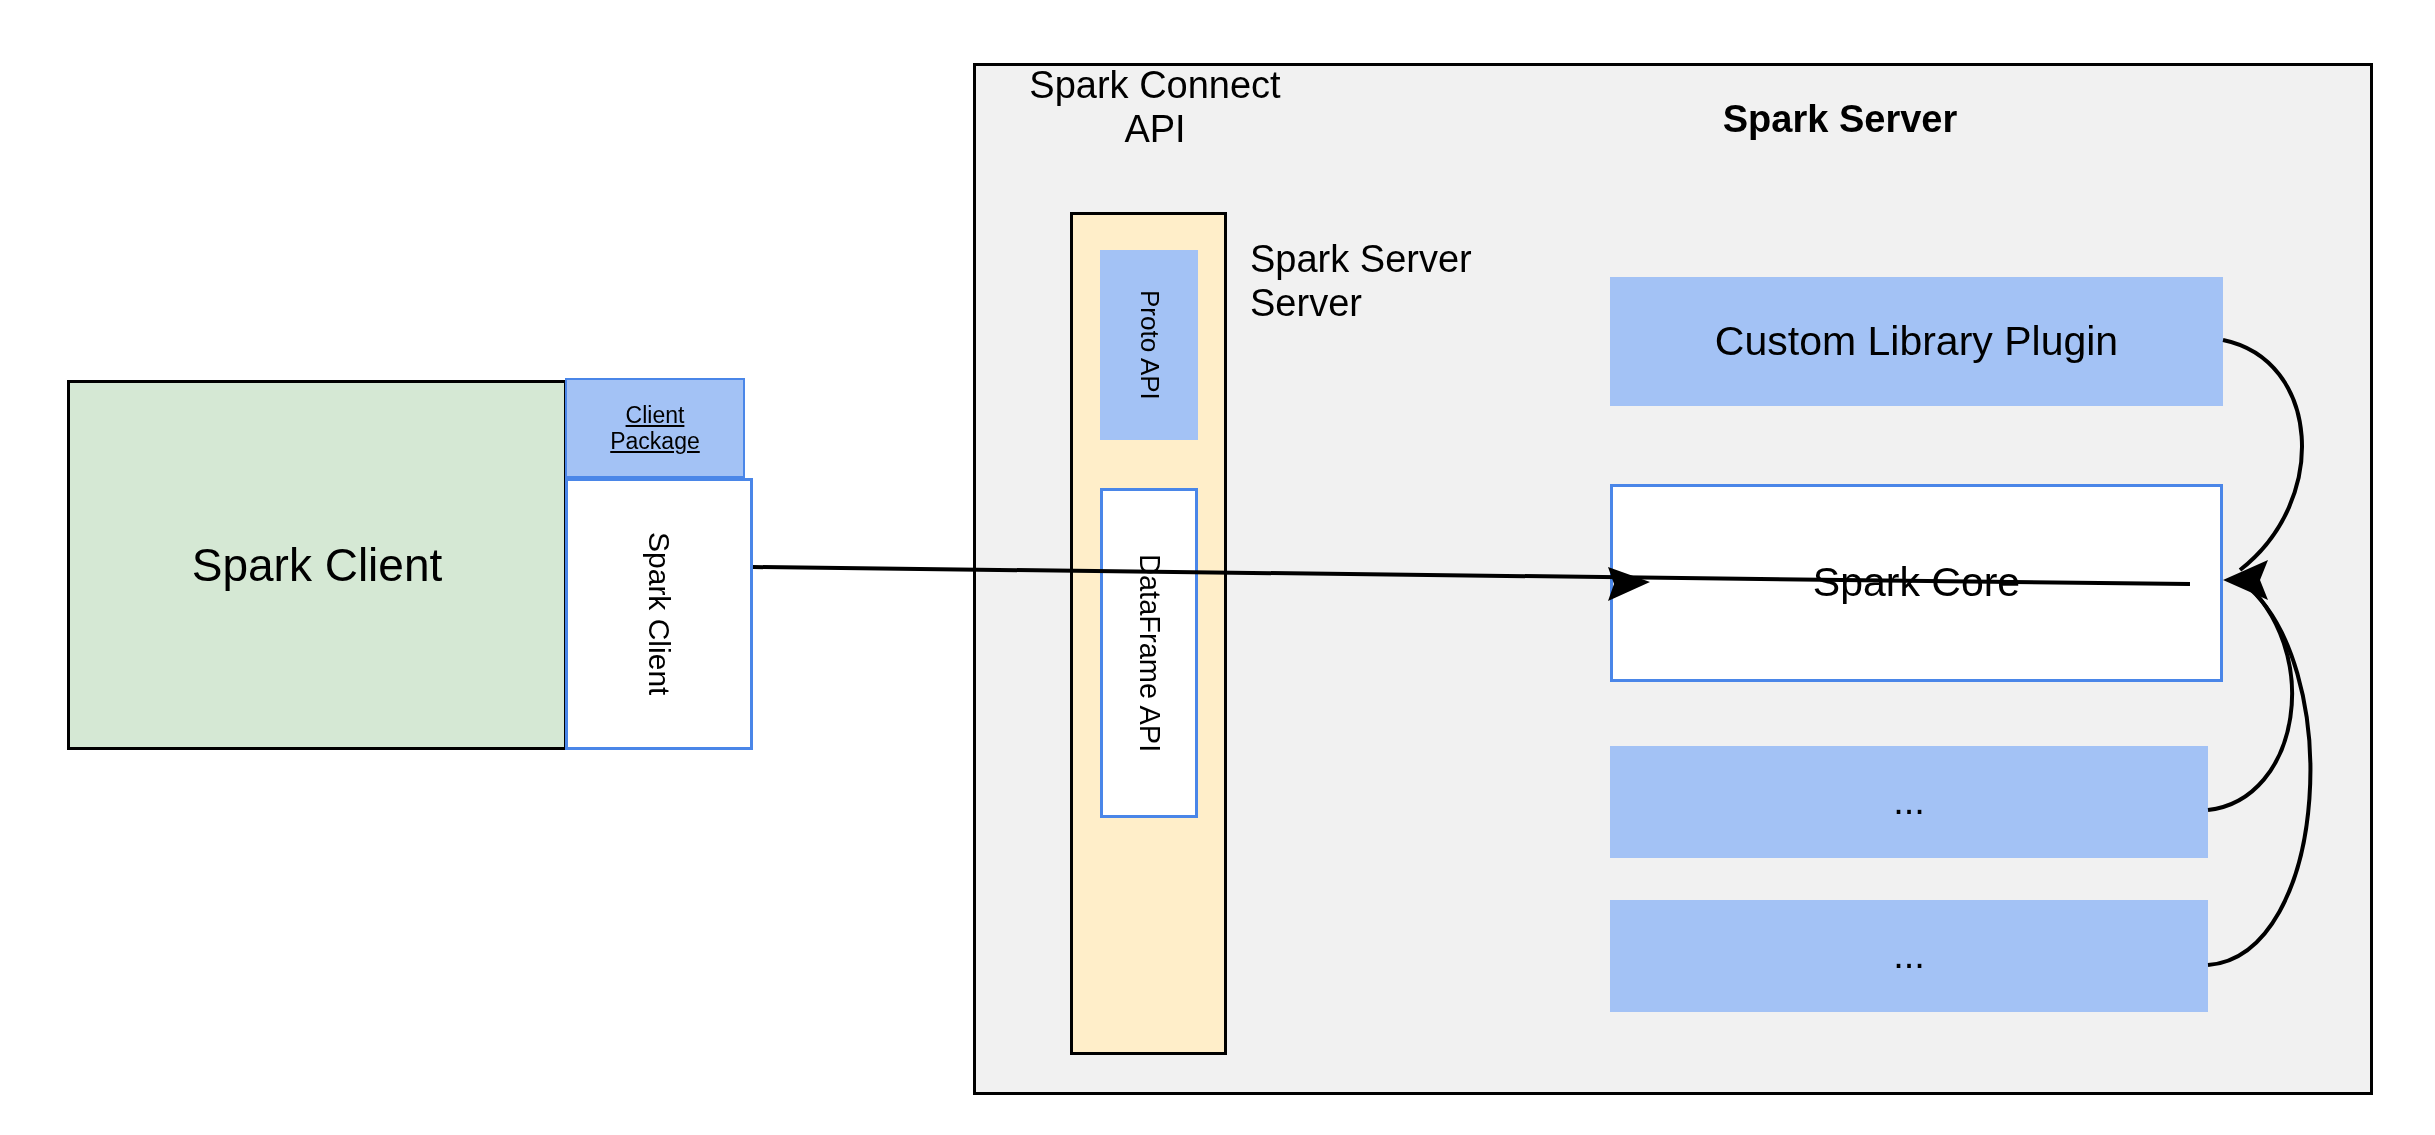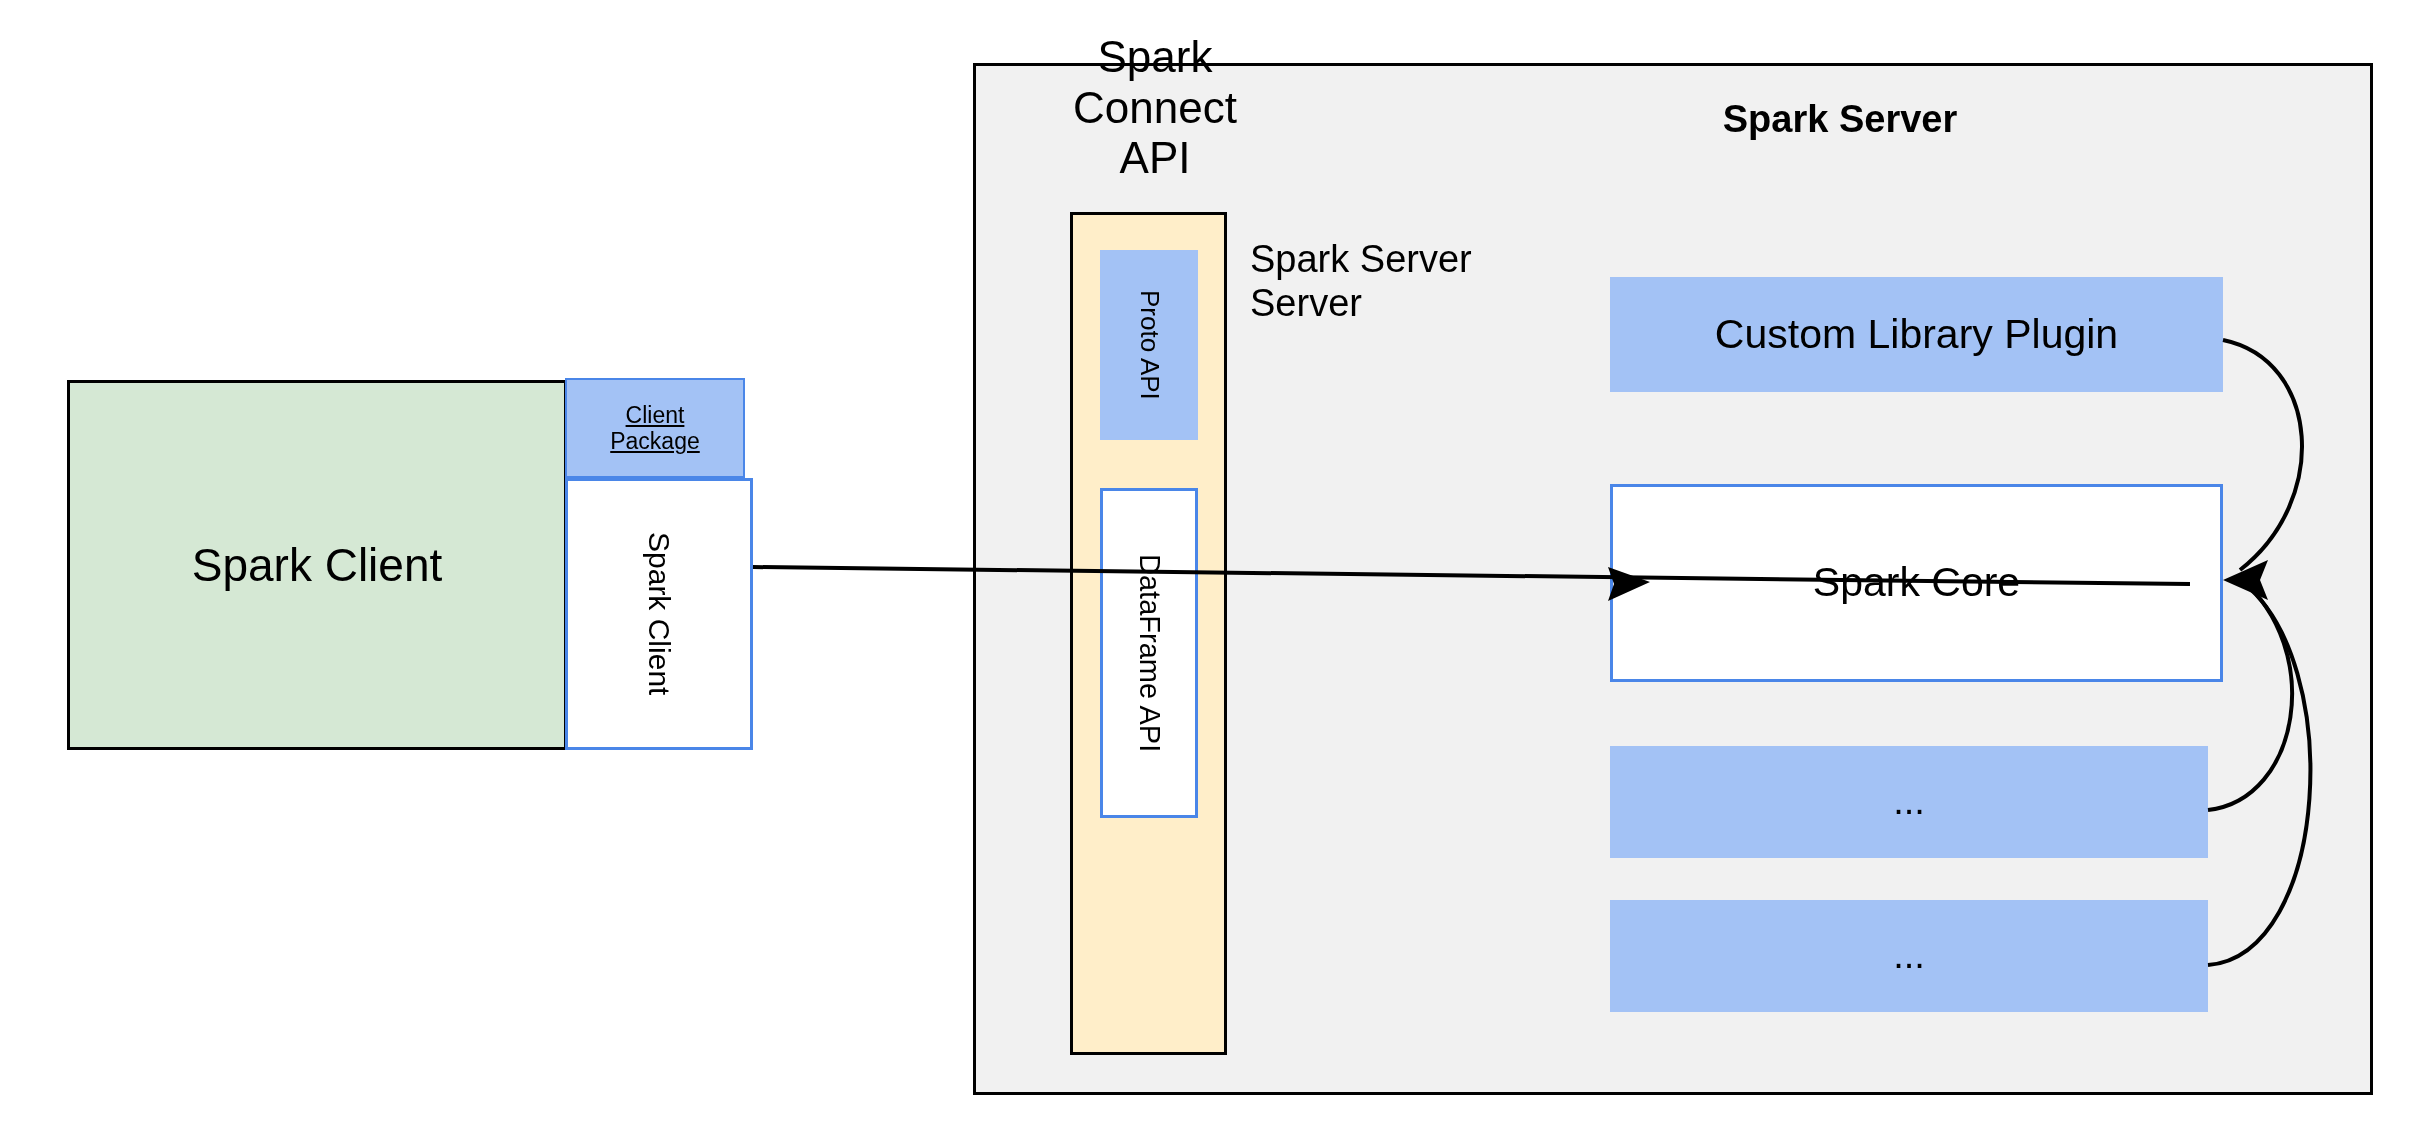--- a/index.html
+++ b/index.html
@@ -67,21 +67,21 @@
   #spark-server-title {
     left: 1690px; top: 96px;
     width: 300px; height: 48px;
     font-size: 38px;
     font-weight: bold;
     z-index: 4;
   }
   #spark-connect-api-label {
     left: 1010px; top: 62px;
     width: 290px; height: 92px;
-    font-size: 44px;
+    font-size: 38px;
     z-index: 4;
   }
   #spark-server-library-label {
     left: 1250px; top: 238px;
     width: 300px; height: 92px;
     font-size: 38px;
     justify-content: flex-start;
     text-align: left;
     flex-direction: column;
     align-items: flex-start;
@@ -108,21 +108,21 @@
     width: 98px; height: 330px;
     background: #ffffff;
     border: 3px solid #4a86e8;
     font-size: 29px;
     z-index: 4;
   }
 
   
   #custom-library-plugin {
     left: 1610px; top: 277px;
-    width: 613px; height: 115px;
+    width: 613px; height: 129px;
     background: #a3c2f5;
     font-size: 41px;
     z-index: 3;
   }
   #spark-core {
     left: 1610px; top: 484px;
     width: 613px; height: 198px;
     background: #ffffff;
     border: 3px solid #4a86e8;
     font-size: 41px;

